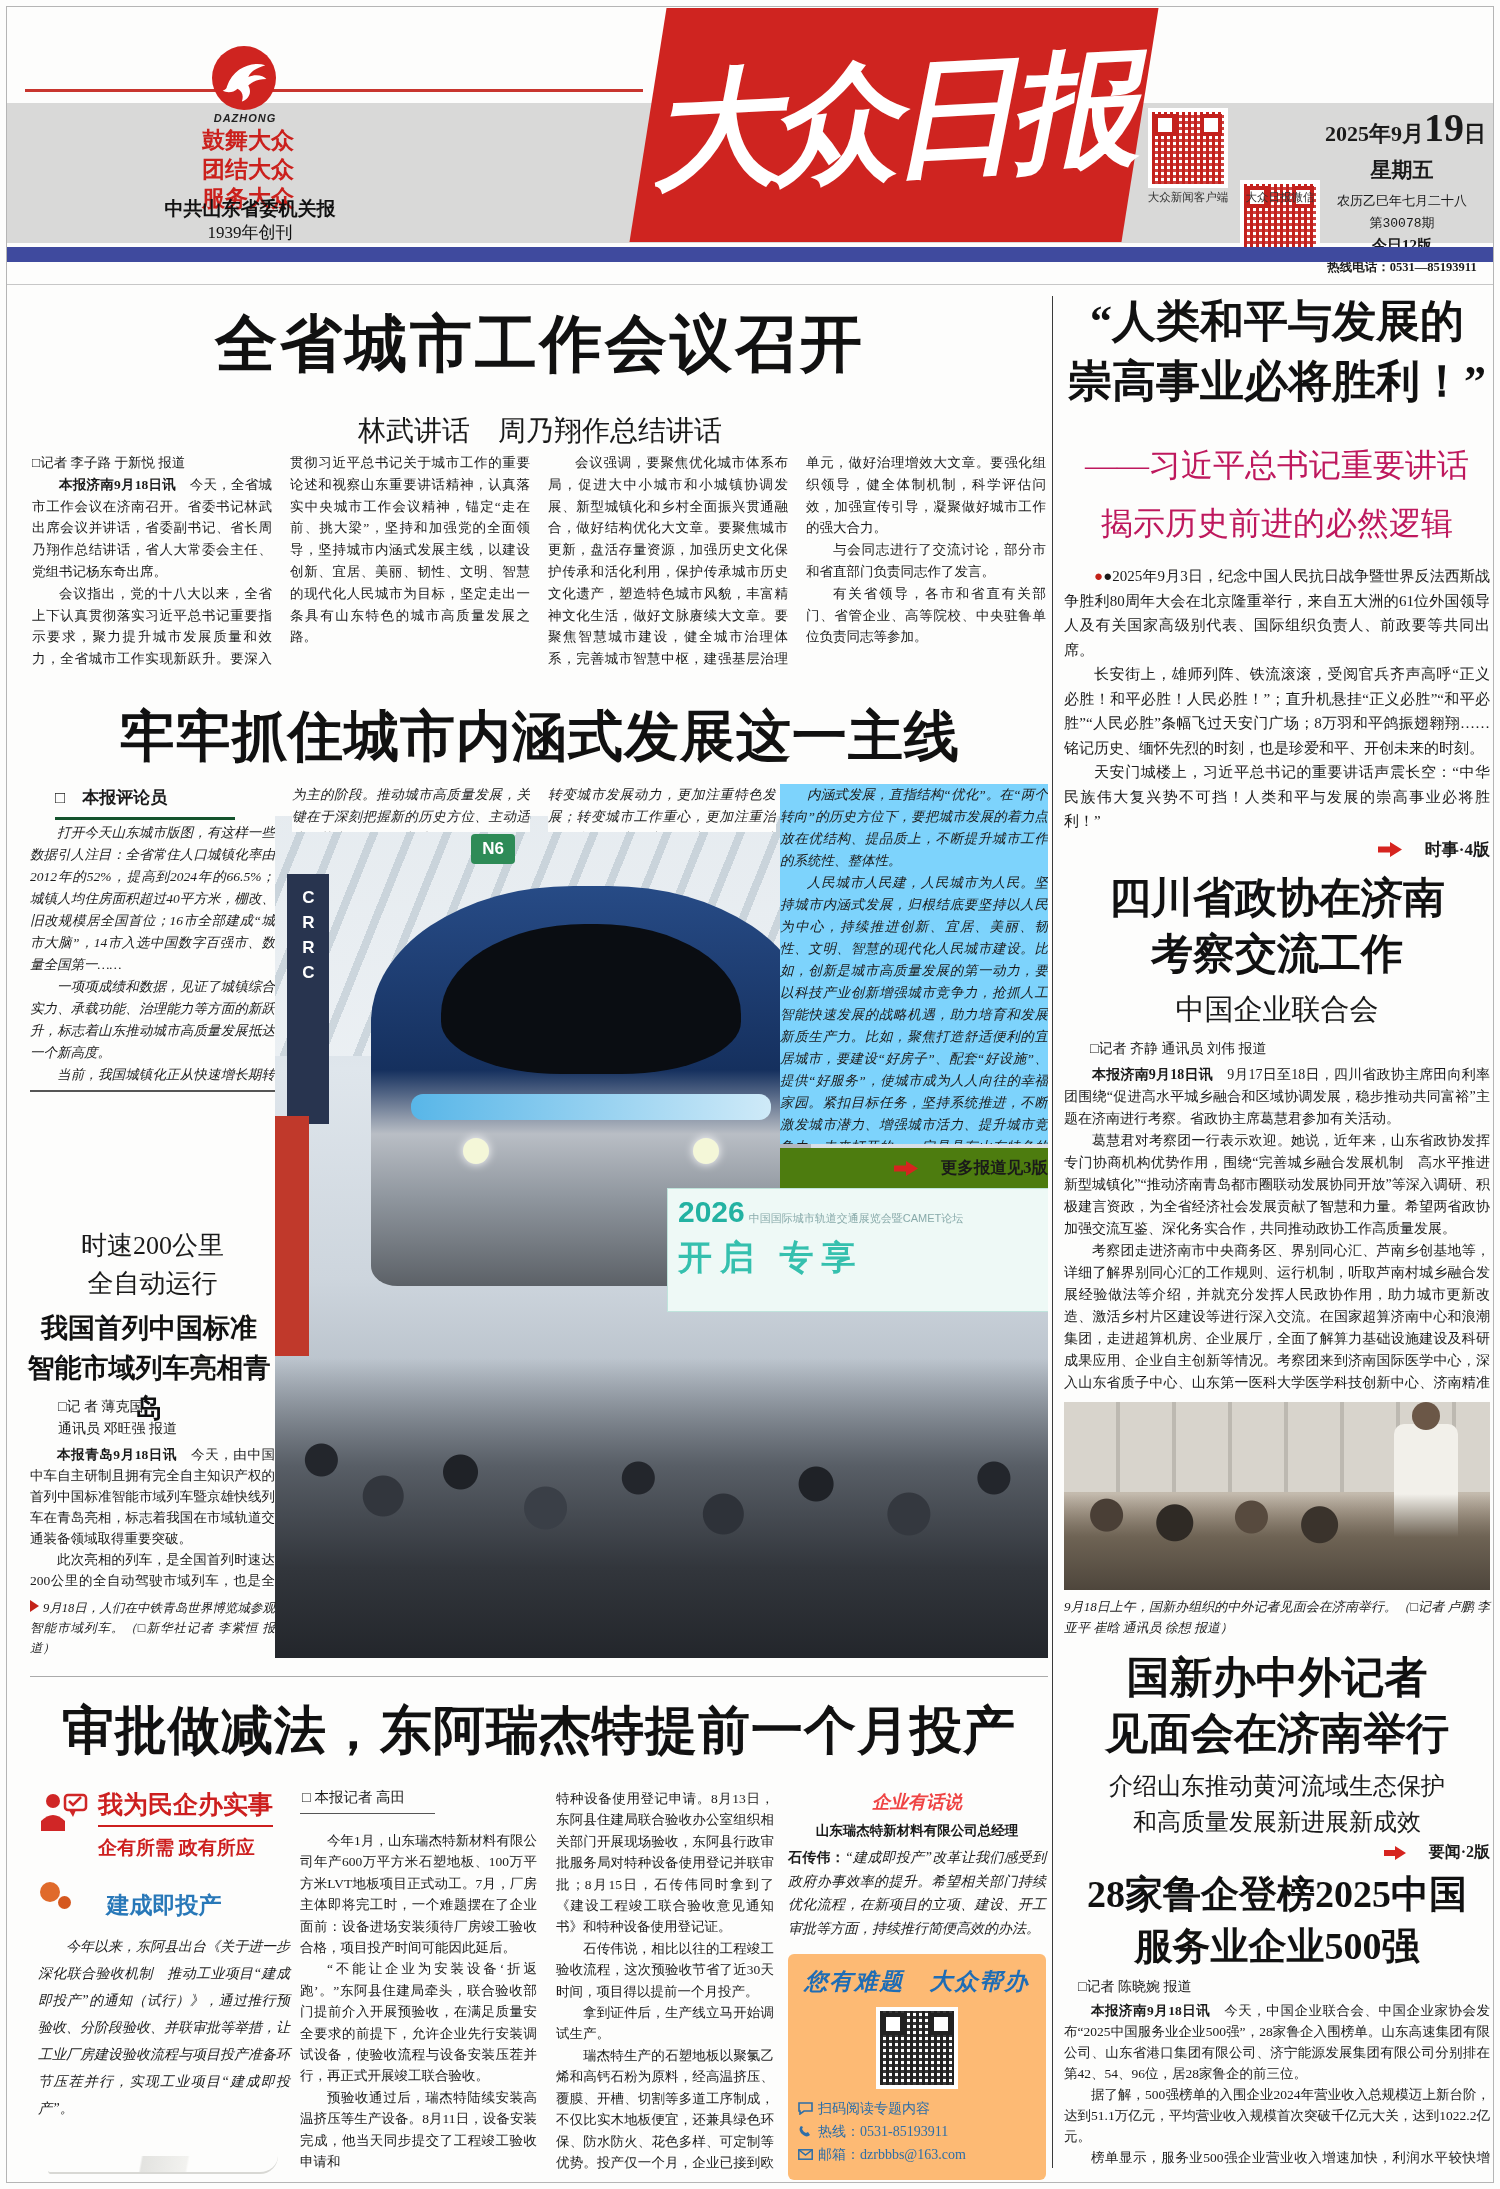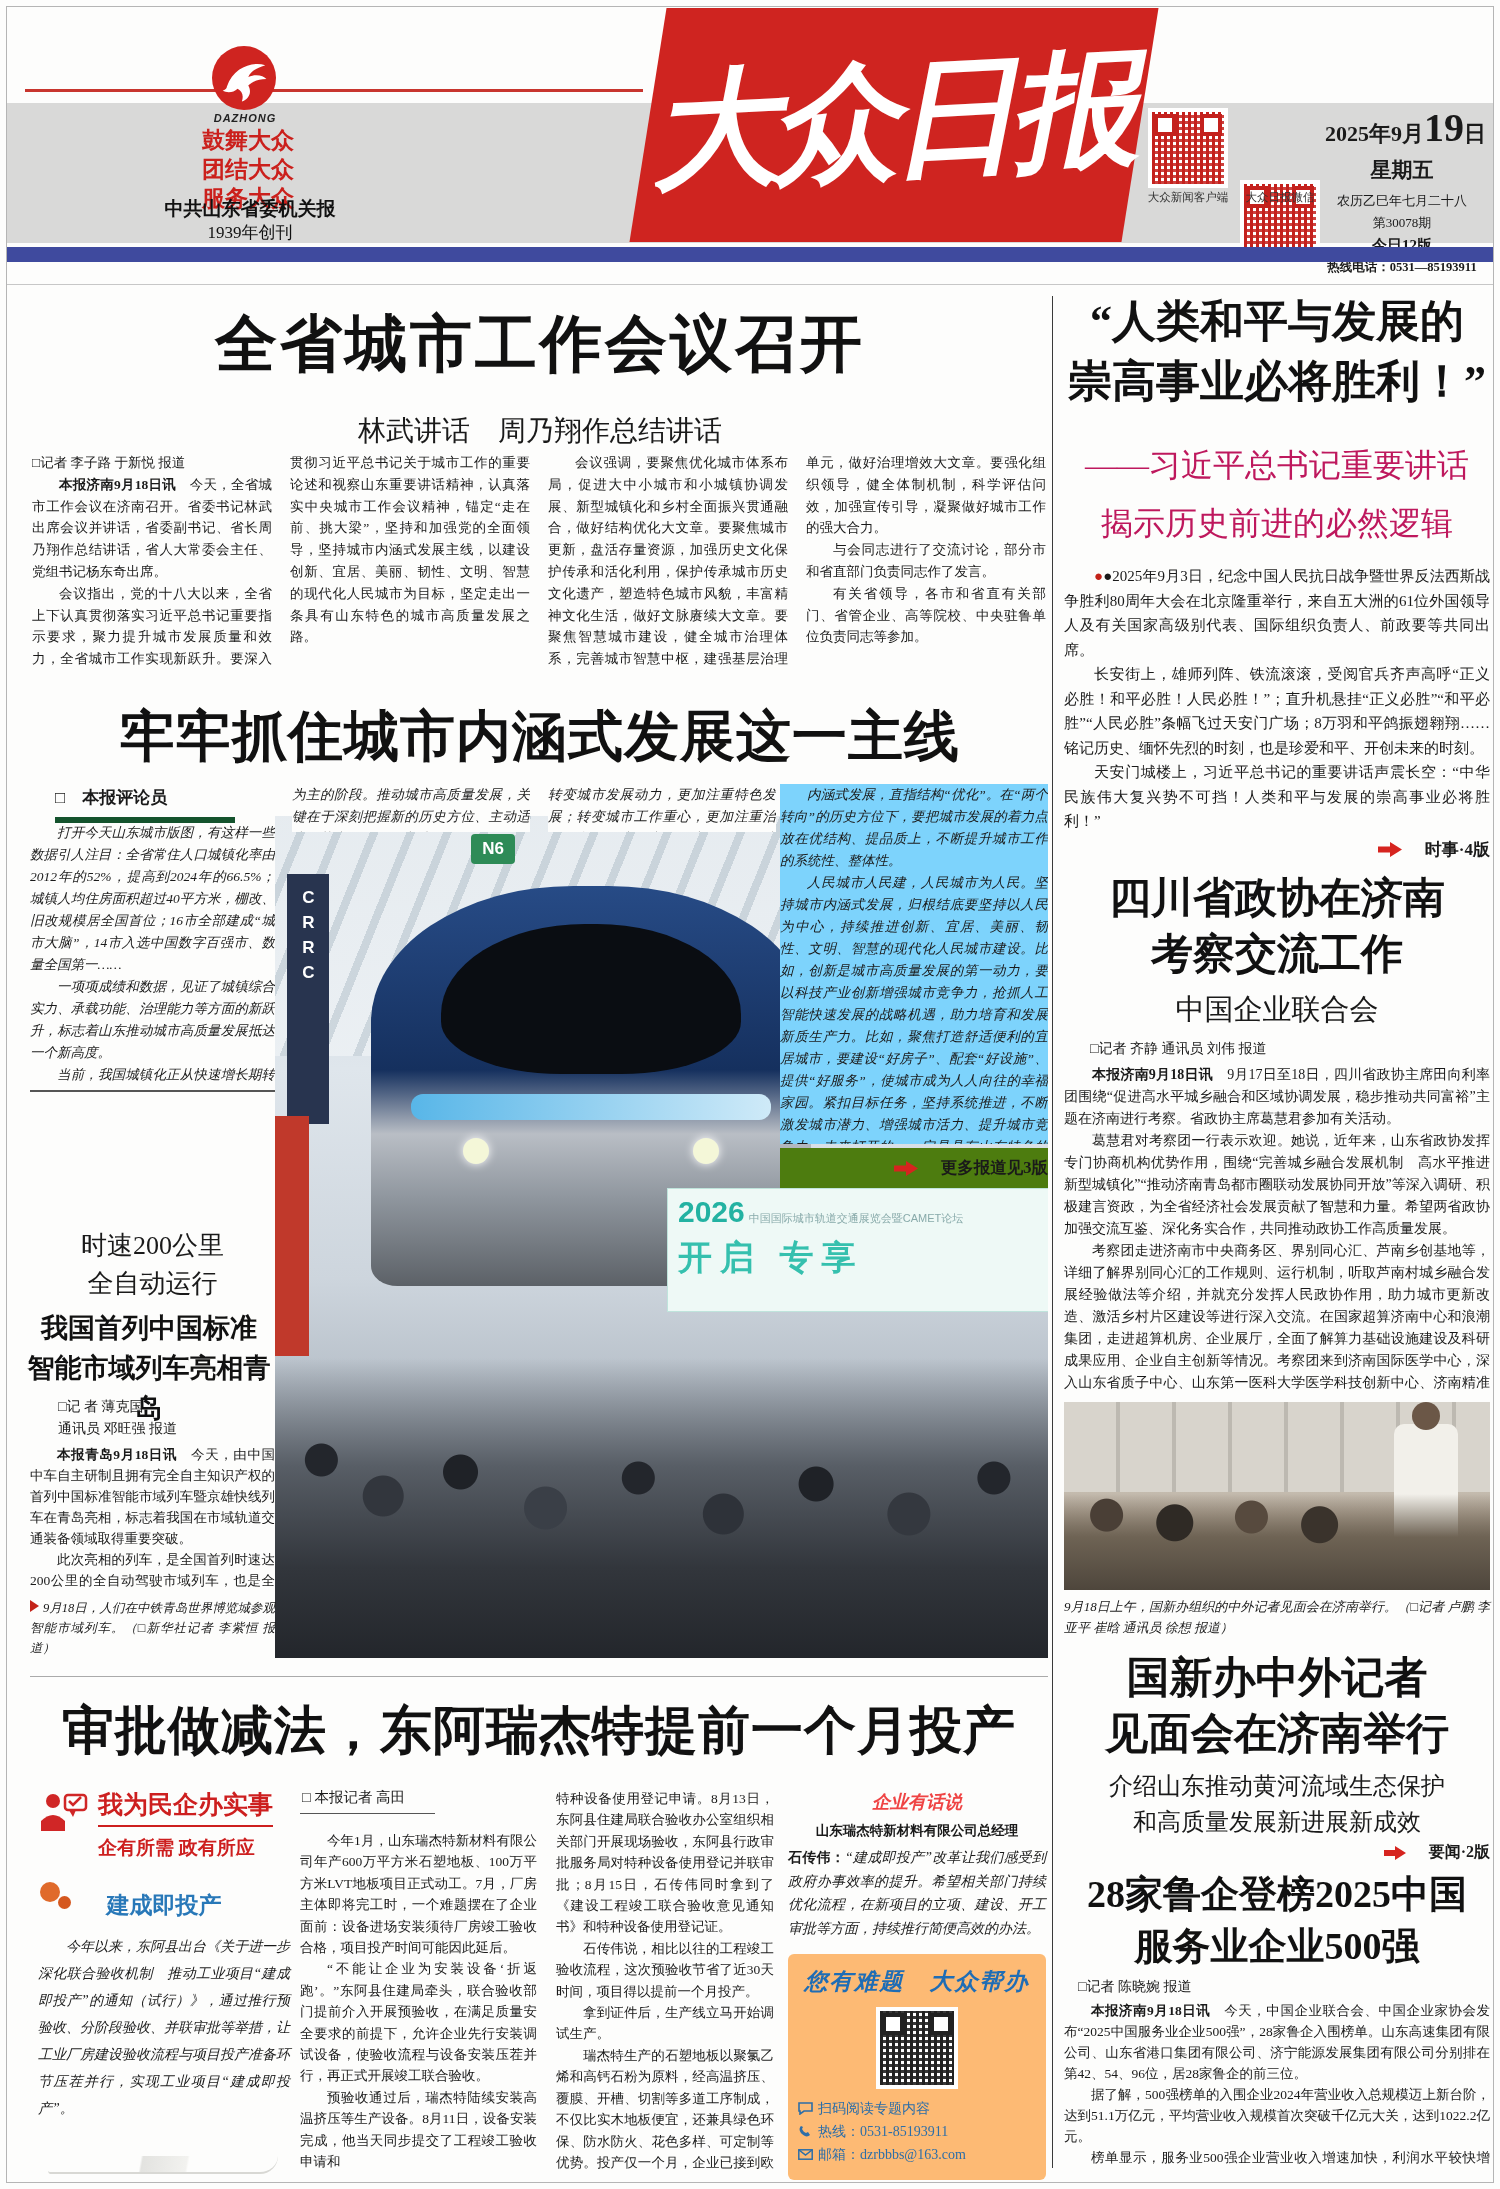--- a/index.html
+++ b/index.html
@@ -65,21 +65,21 @@
 
   <div class="abs qr qr-red" style="left:1152px;top:112px;width:72px;height:72px;color:#c4211d;outline:4px solid #fff;"></div>
   <div class="abs qr qr-red" style="left:1244px;top:112px;width:72px;height:72px;color:#c4211d;outline:4px solid #fff;"></div>
   <div class="abs ctr" style="left:1134px;top:190px;width:108px;font-size:11.5px;color:#333;">大众新闻客户端</div>
   <div class="abs ctr" style="left:1230px;top:190px;width:100px;font-size:11.5px;color:#333;">大众日报微信</div>
 
   <div class="abs rt" style="left:1318px;top:108px;width:168px;">
     <div style="font-size:22px;font-weight:bold;line-height:40px;"><span>2025年9月</span><span style="font-size:40px;">19</span><span>日</span></div>
     <div class="ctr bold" style="font-size:21px;margin-top:2px;">星期五</div>
     <div class="ctr" style="font-size:13px;margin-top:8px;">农历乙巳年七月二十八</div>
-    <div class="ctr" style="font-size:13px;margin-top:4px;">第30078期</div>
+    <div class="ctr" style="font-size:13px;margin-top:4px;font-family:Liberation Mono, monospace;">第30078期</div>
     <div class="ctr bold" style="font-size:15px;margin-top:4px;">今日12版</div>
     <div class="ctr bold" style="font-size:12.5px;margin-top:4px;">热线电话：0531—85193911</div>
   </div>
 
   <div class="abs" style="left:7px;top:247px;width:1486px;height:15px;background:#3f4a9e;"></div>
   <div class="hdiv" style="left:7px;top:284px;width:1486px;background:#c7c7c7;"></div>
 
   <div class="vdiv" style="left:1052px;top:296px;height:1872px;"></div>
 
   <div class="abs ctr headline-sans" style="left:30px;top:302px;width:1020px;font-size:62px;letter-spacing:3px;">全省城市工作会议召开</div>
@@ -87,21 +87,21 @@
   <div class="abs just clip" style="left:32px;top:452px;width:1014px;height:240px;column-count:4;column-gap:18px;font-size:13.5px;line-height:21.8px;">
     <p class="noind"><span>□记者 李子路 于新悦 报道</span></p>
     <p><span class="bold">本报济南9月18日讯　</span><span>今天，全省城市工作会议在济南召开。省委书记林武出席会议并讲话，省委副书记、省长周乃翔作总结讲话，省人大常委会主任、党组书记杨东奇出席。</span></p>
     <p>会议指出，党的十八大以来，全省上下认真贯彻落实习近平总书记重要指示要求，聚力提升城市发展质量和效力，全省城市工作实现新跃升。要深入贯彻习近平总书记关于城市工作的重要论述和视察山东重要讲话精神，认真落实中央城市工作会议精神，锚定“走在前、挑大梁”，坚持和加强党的全面领导，坚持城市内涵式发展主线，以建设创新、宜居、美丽、韧性、文明、智慧的现代化人民城市为目标，坚定走出一条具有山东特色的城市高质量发展之路。</p>
     <p>会议强调，要聚焦优化城市体系布局，促进大中小城市和小城镇协调发展、新型城镇化和乡村全面振兴贯通融合，做好结构优化大文章。要聚焦城市更新，盘活存量资源，加强历史文化保护传承和活化利用，保护传承城市历史文化遗产，塑造特色城市风貌，丰富精神文化生活，做好文脉赓续大文章。要聚焦智慧城市建设，健全城市治理体系，完善城市智慧中枢，建强基层治理单元，做好治理增效大文章。要强化组织领导，健全体制机制，科学评估问效，加强宣传引导，凝聚做好城市工作的强大合力。</p>
     <p>与会同志进行了交流讨论，部分市和省直部门负责同志作了发言。</p>
     <p>有关省领导，各市和省直有关部门、省管企业、高等院校、中央驻鲁单位负责同志等参加。</p>
   </div>
 
   <div class="abs ctr headline-serif" style="left:30px;top:700px;width:1020px;font-size:55px;letter-spacing:1px;">牢牢抓住城市内涵式发展这一主线</div>
-  <div class="abs bold" style="left:55px;top:786px;width:180px;font-size:17px;border-bottom:6px solid #14532d;padding-bottom:8px;">□　本报评论员</div>
+  <div class="abs bold" style="left:55px;top:786px;width:180px;font-size:17px;border-bottom:3px solid #14532d;padding-bottom:8px;">□　本报评论员</div>
 
   <div class="abs photo clip" style="left:275px;top:816px;width:773px;height:842px;background:linear-gradient(180deg,#c7d2db 0%,#dfe6ec 30%,#cdd5dd 55%,#aab3bd 75%,#6e747c 100%);">
     <div class="abs" style="left:0;top:0;width:100%;height:240px;background:repeating-linear-gradient(112deg,#eef2f5 0 26px,#c9d3da 26px 34px);opacity:.8;"></div>
     <div class="abs" style="left:12px;top:58px;width:42px;height:250px;background:#28344f;">
       <div class="sans bold" style="writing-mode:vertical-lr;text-orientation:upright;color:#fff;font-size:17px;letter-spacing:6px;margin:14px auto 0 11px;">CRRC</div>
     </div>
     <div class="abs" style="left:0px;top:300px;width:34px;height:240px;background:#c0392b;"></div>
     <div class="abs" style="left:96px;top:70px;width:440px;height:400px;background:linear-gradient(180deg,#274b86 0%,#15305e 46%,#b9bec5 62%,#8f969e 78%,#5c6167 100%);border-radius:46% 46% 6% 6% / 34% 34% 5% 5%;">
       <div class="abs" style="left:70px;top:38px;width:300px;height:150px;background:#0a0d12;border-radius:48% 48% 40% 40%/60% 60% 35% 35%;"></div>
       <div class="abs" style="left:40px;top:208px;width:360px;height:26px;background:linear-gradient(90deg,#58b6e8,#cfeaf8);border-radius:12px;"></div>

